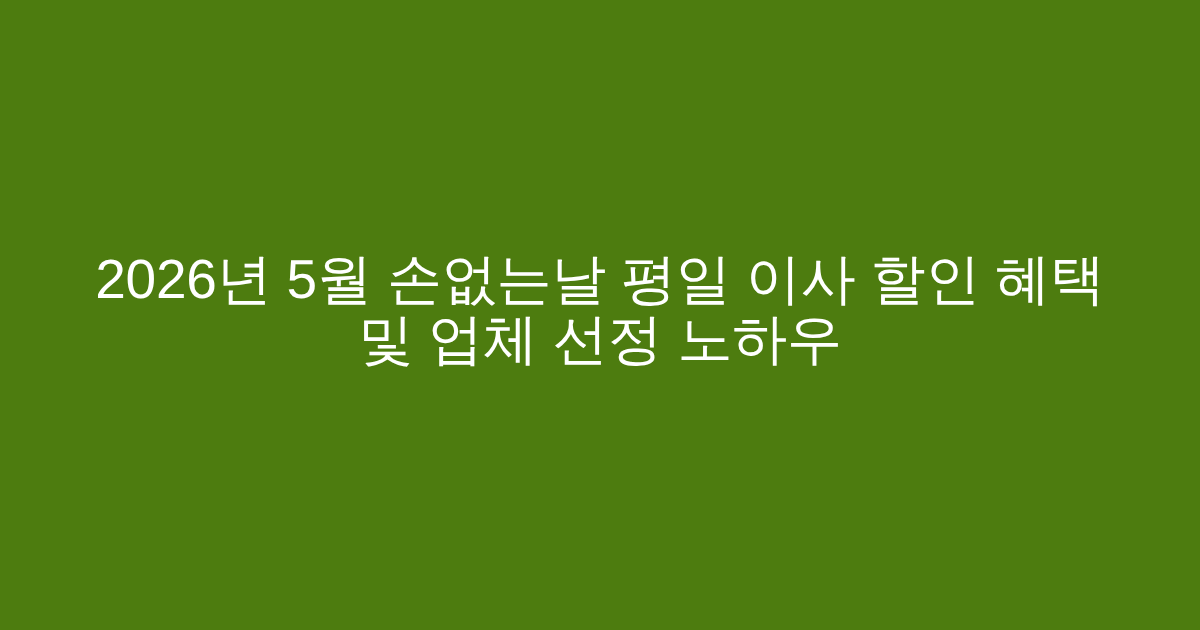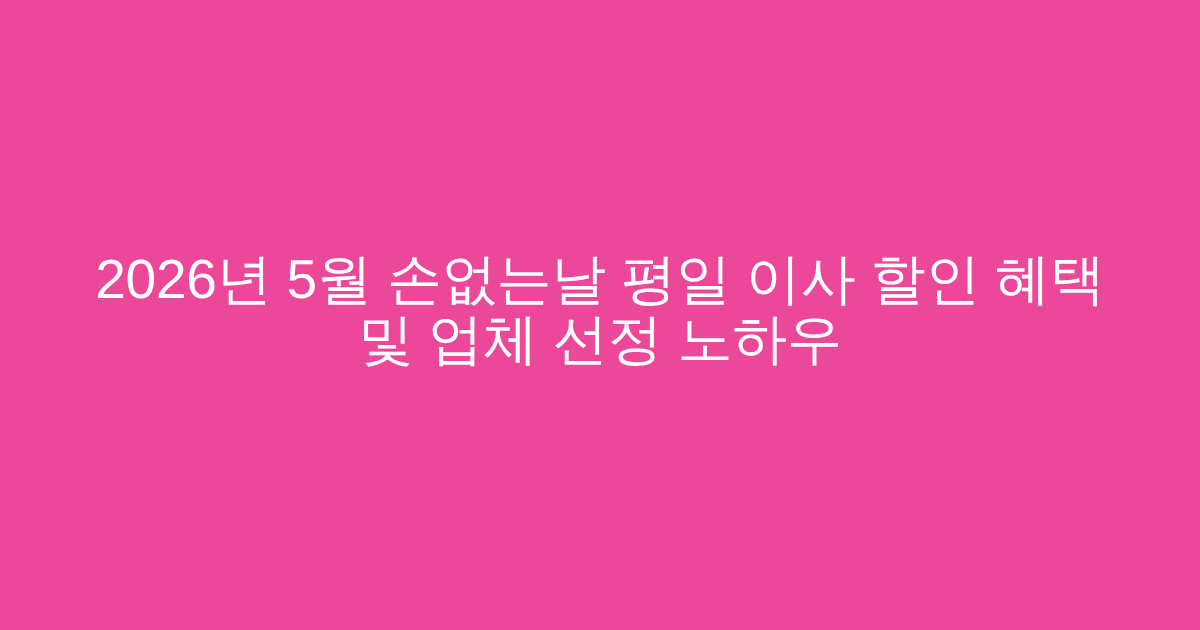--- a/index.html
+++ b/index.html
@@ -52,21 +52,21 @@
     letter-spacing: -0.2px;
     text-align: center;
     word-break: keep-all;
     text-rendering: geometricPrecision;
     -webkit-font-smoothing: antialiased;
   }
 </style>
 </head>
 <body>
 
-<div class="og-card" style="background-color: #ec4899;">
+<div class="og-card" style="background-color: #4d7c0f;">
 
   <div class="headline-block">
 
     <h1 class="headline-text" style="color: rgb(255, 255, 255); text-align: center;">2026년 5월 손없는날 평일 이사 할인 혜택 및 업체 선정 노하우</h1>
 
   </div>
 
 </div>
 
 </body></html>

